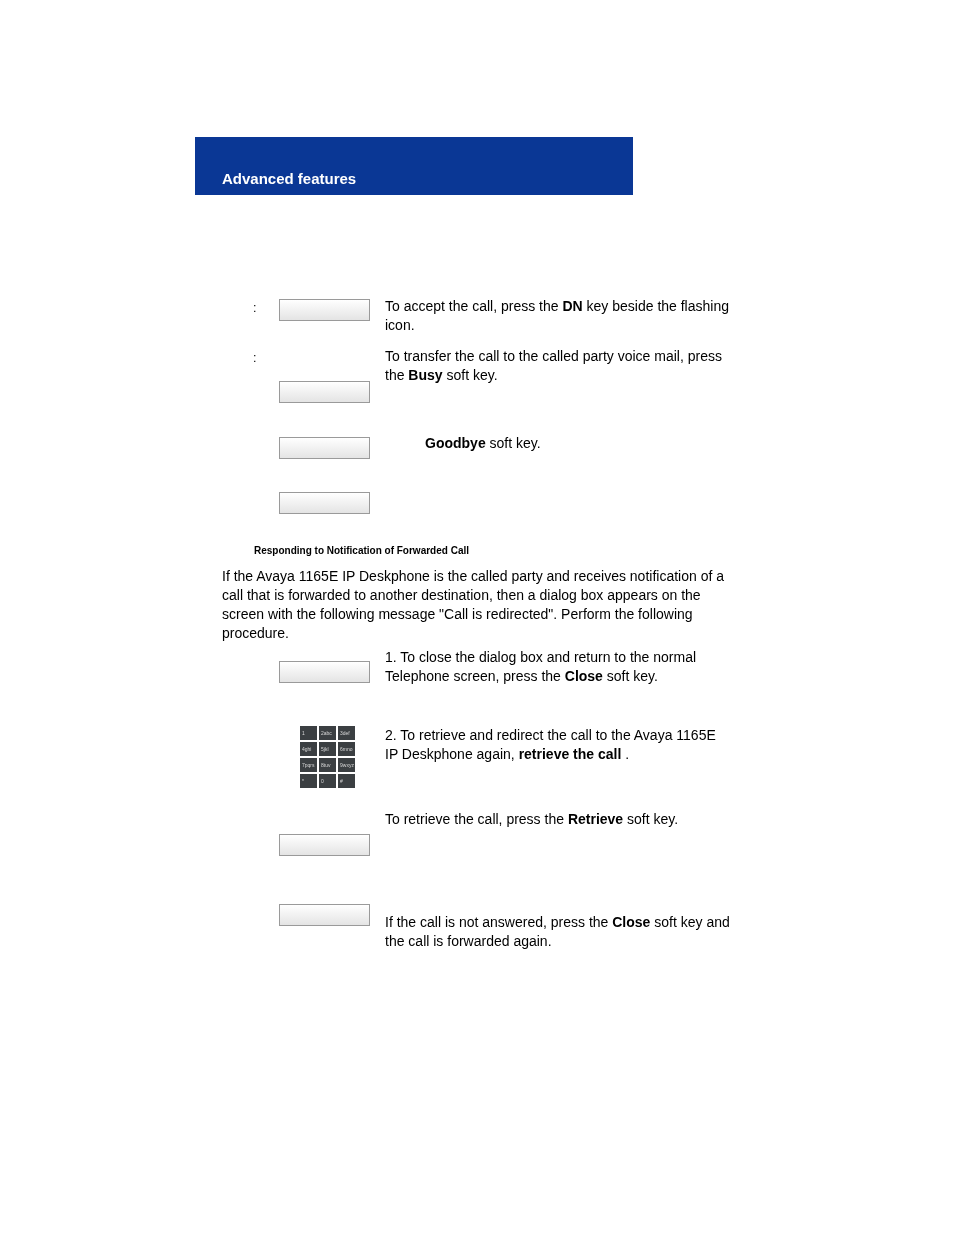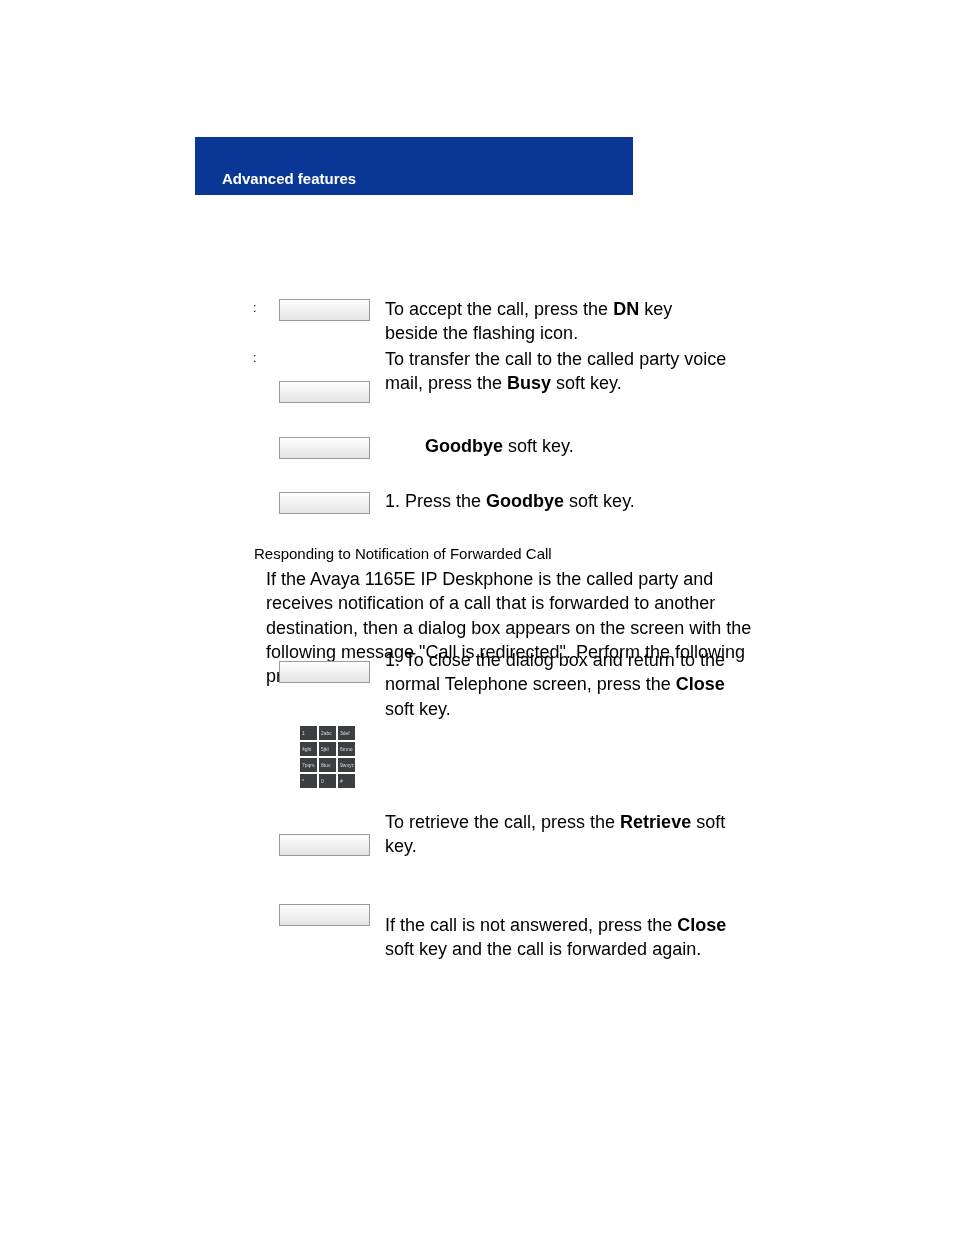--- a/index.html
+++ b/index.html
@@ -85,28 +85,28 @@
     line-height: 14px;
     padding-left: 2px;
     box-sizing: border-box;
     font-family: Arial, sans-serif;
   }
   
   .bodytext {
     position: absolute;
     left: 385px;
     width: 345px;
-    font-size: 18px;
+    font-size: 14px;
     line-height: 1.35;
     color: #000;
   }
   .heading {
     position: absolute;
-    font-weight: normal;
-    font-size: 15px;
+    font-weight: bold;
+    font-size: 10px;
     padding-left: 32px;
   }
   
   .kv { font-size: 12.5px; }
 </style>
 </head>
 <body>
 
 <div class="page">
 
@@ -131,39 +131,39 @@
     <span>soft key.</span>
   </div>
 
   <div class="softkey" style="left:279px; top:437px;"></div>
   <div class="bodytext" style="top:434px;margin-left:40px;">
     <b>Goodbye</b>
     <span>soft key.</span>
   </div>
 
   <div class="softkey" style="left:279px; top:492px;"></div>
-  <div class="bodytext" style="top:489px;">
-    <span>1.</span>
-    <span>Press the </span>
-    <b>Goodbye</b>
-    <span> soft key.</span>
-  </div>
 
   <div class="heading" style="left:222px; top:545px; width:510px;">Responding to Notification of Forwarded Call</div>
 
-  <div class="bodytext" style="left:222px; top:567px; width:510px;margin-left:44px;">If the Avaya 1165E IP Deskphone is the called party and receives notification of a call that is forwarded to another destination, then a dialog box appears on the screen with the following message "Call is redirected". Perform the following procedure.</div>
+  <div class="bodytext" style="left:222px; top:567px; width:510px;">If the Avaya 1165E IP Deskphone is the called party and receives notification of a call that is forwarded to another destination, then a dialog box appears on the screen with the following message "Call is redirected". Perform the following procedure.</div>
 
   <div class="softkey" style="left:279px; top:661px;"></div>
   <div class="bodytext" style="top:648px;">
     <span>1.</span>
     <span>To close the dialog box and return to the normal Telephone screen, press the </span>
     <b>Close</b>
     <span> soft key.</span>
   </div>
 
+  <div class="bodytext" style="top:726px;">
+    <span>2.</span>
+    <span>To retrieve and redirect the call to the Avaya 1165E IP Deskphone again, </span>
+    <b>retrieve the call</b>
+    <span>.</span>
+  </div>
 
   <div class="dialpad">
     <div class="row">
       <div class="key">1</div>
       <div class="key">2abc</div>
       <div class="key">3def</div>
     </div>
     <div class="row">
       <div class="key">4ghi</div>
       <div class="key">5jkl</div>

